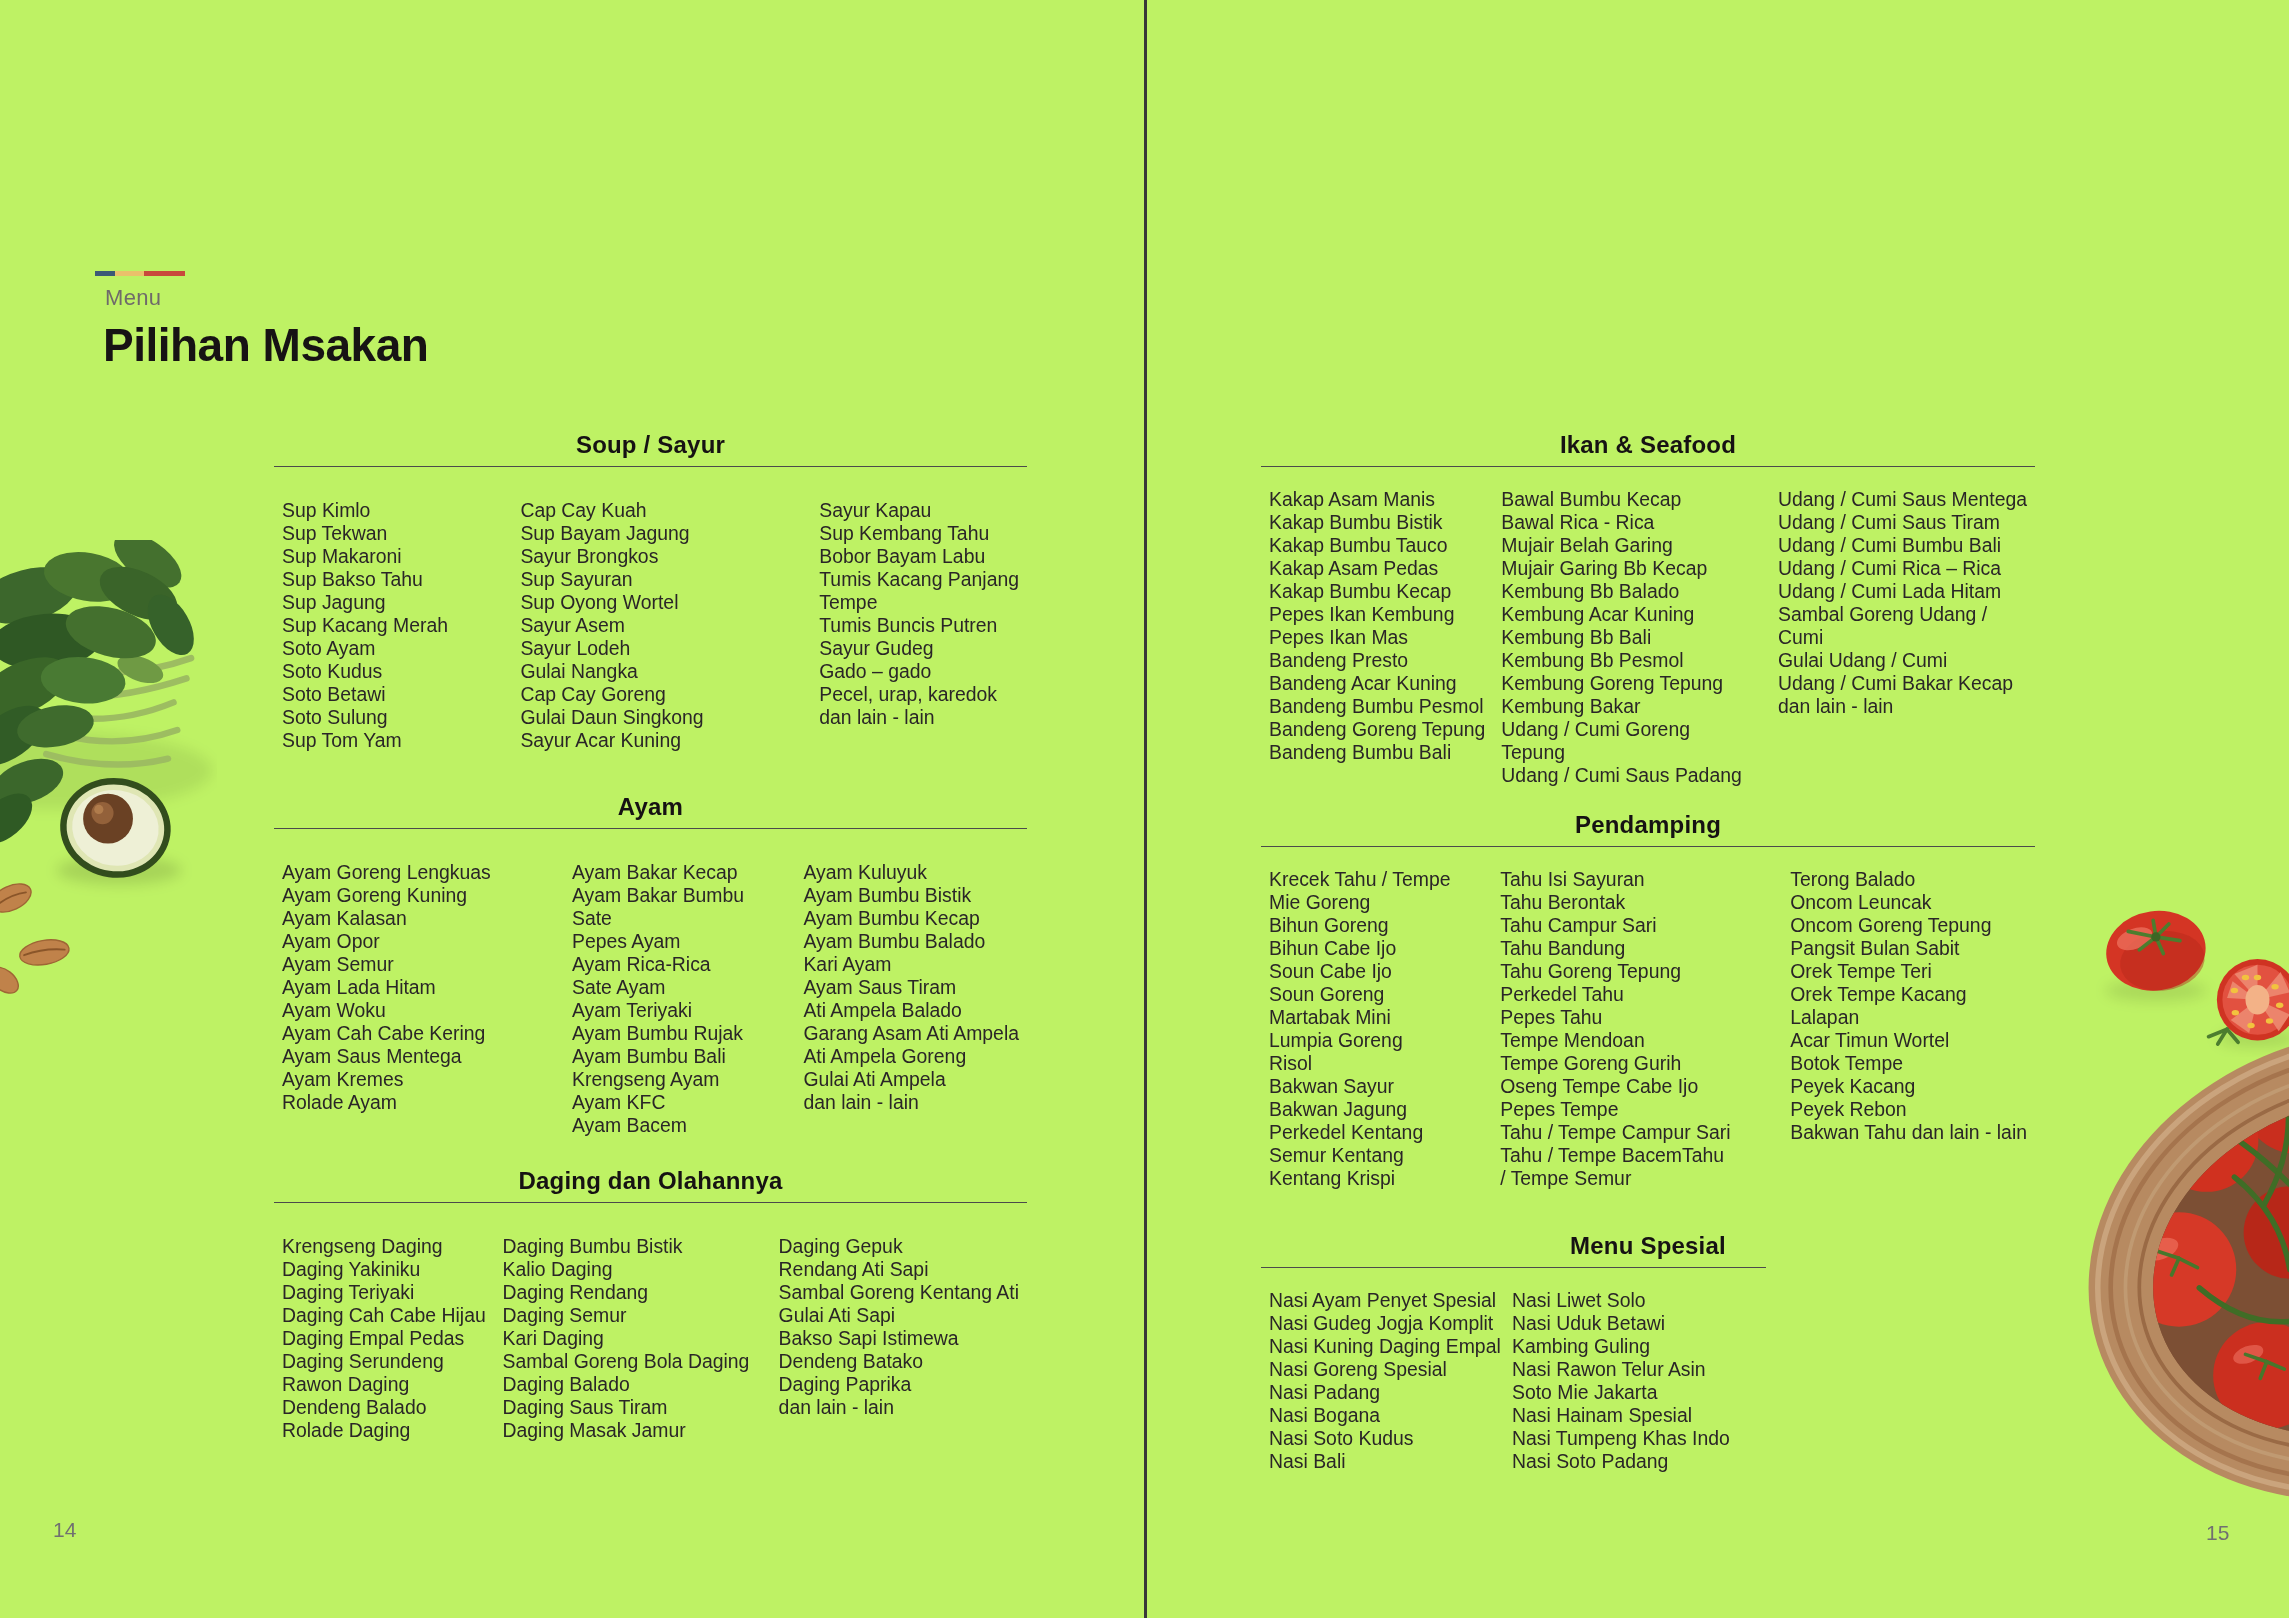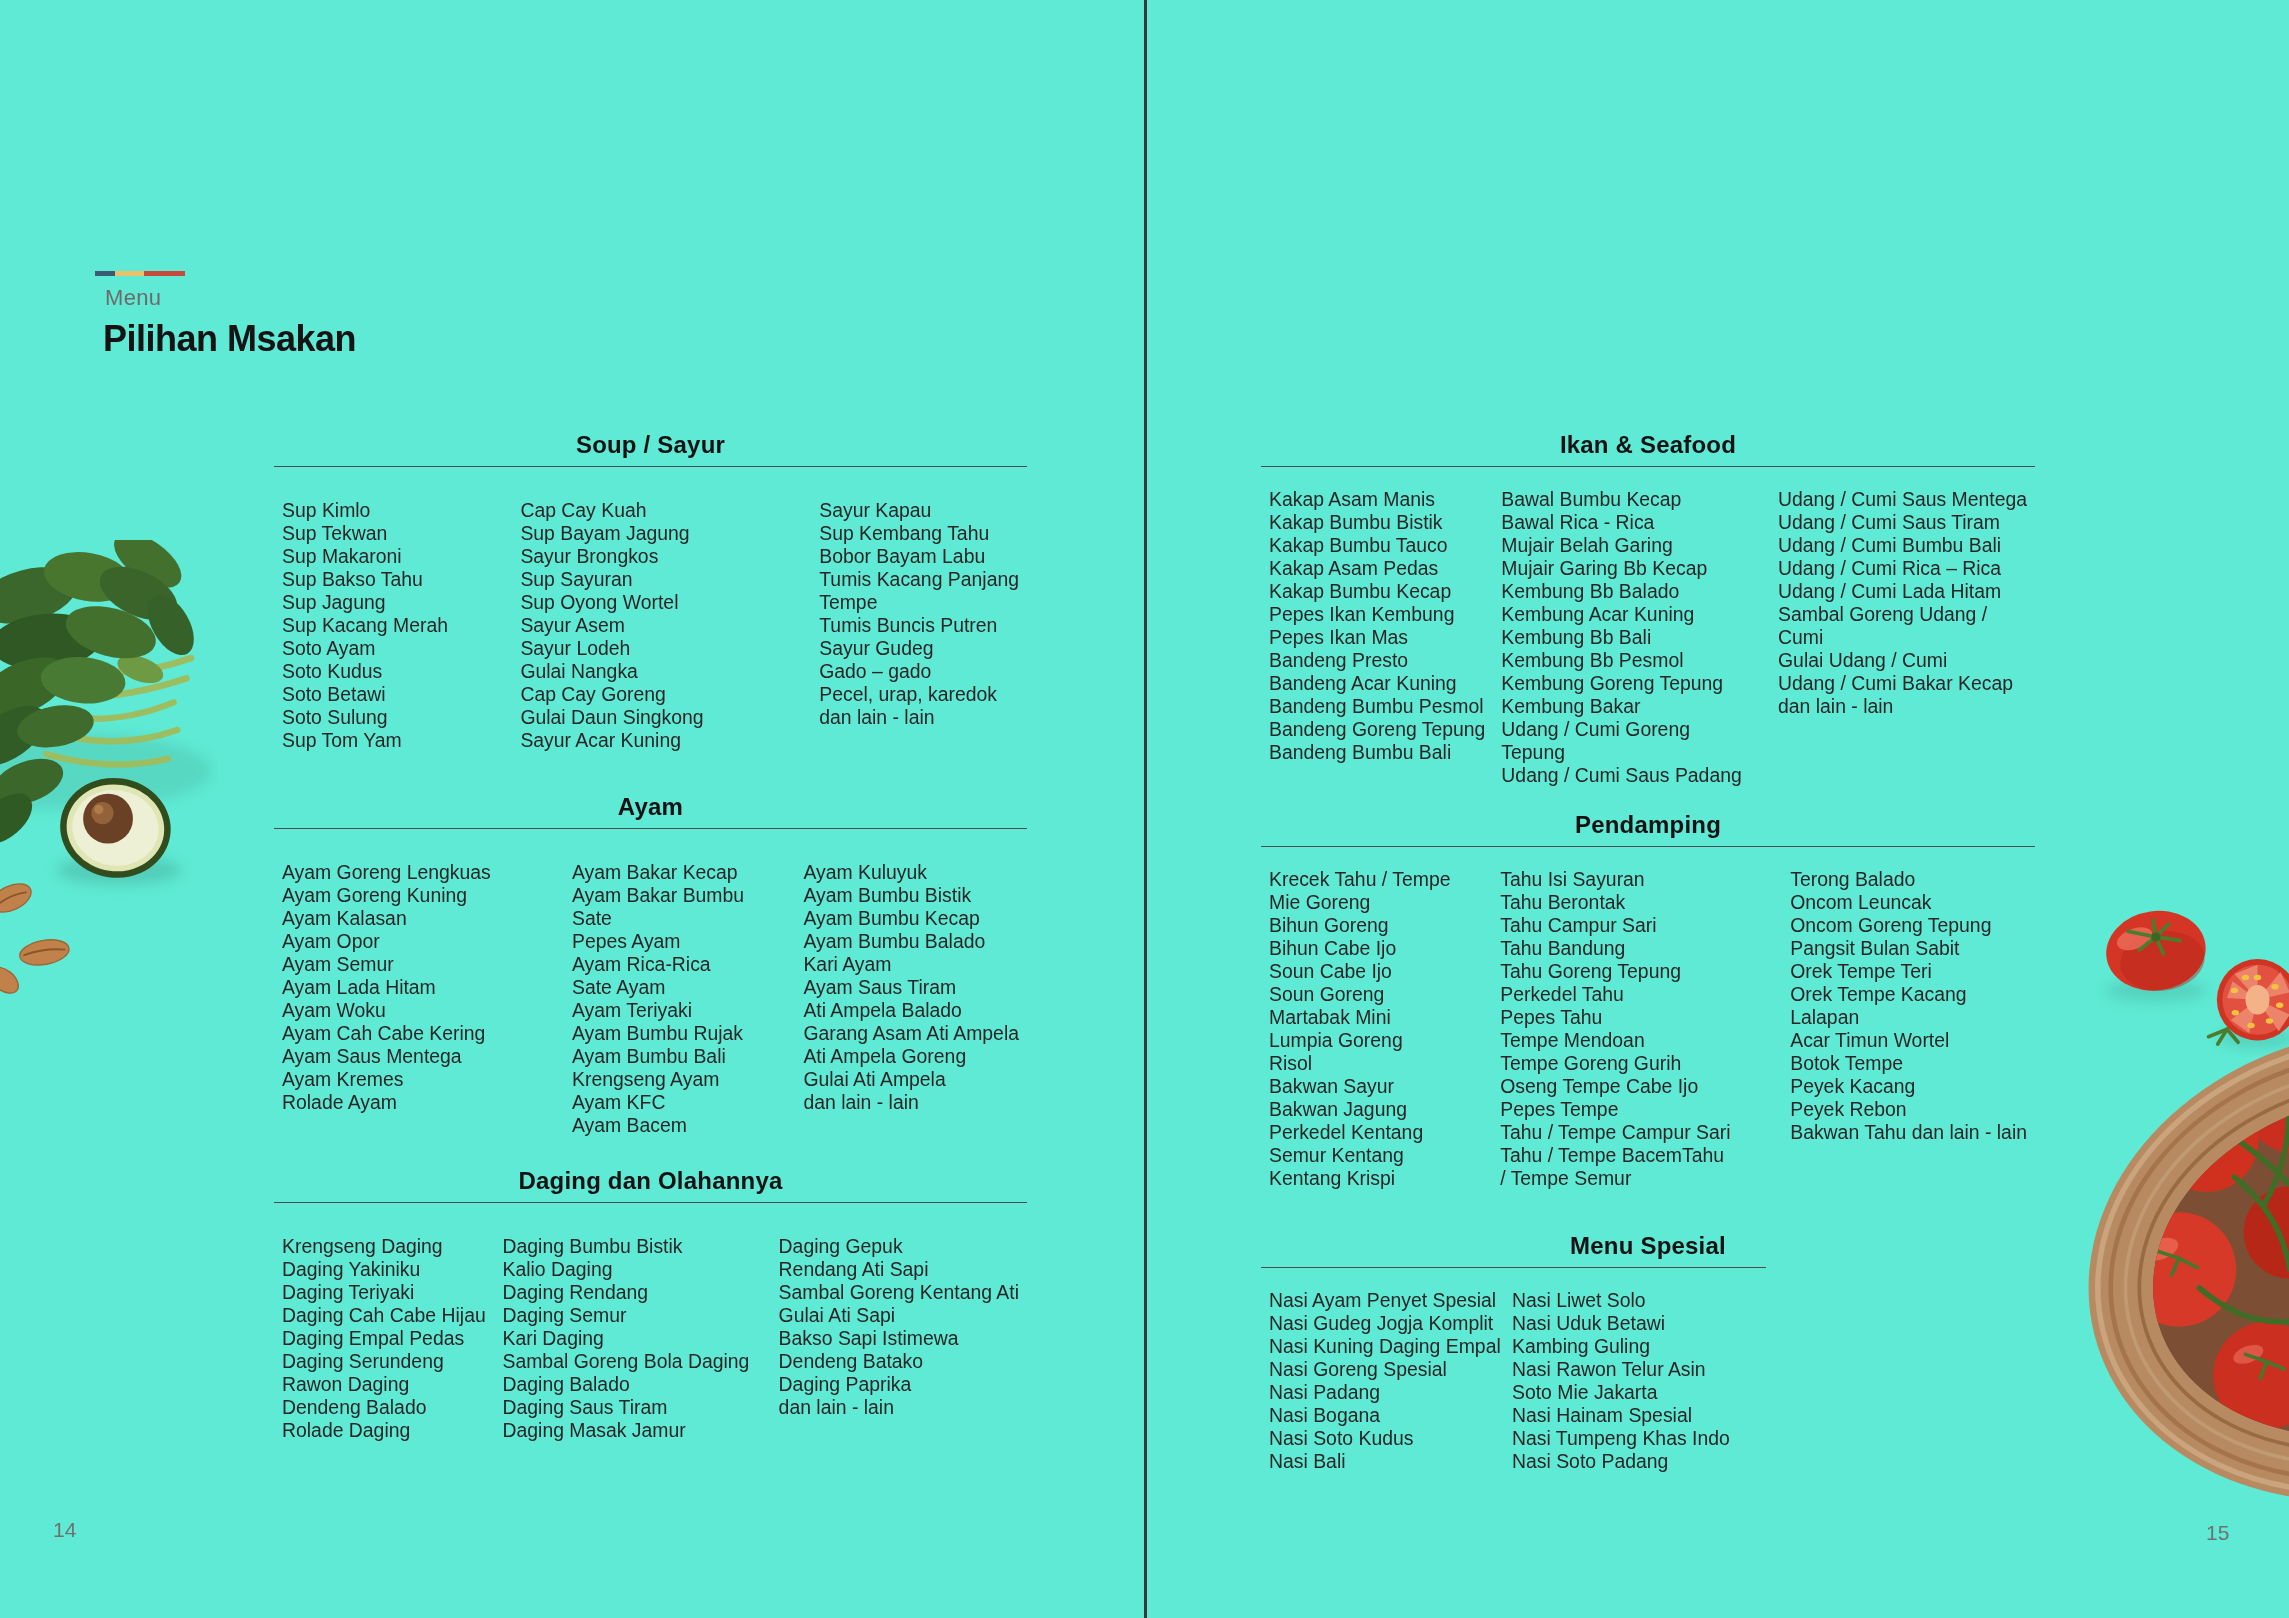--- a/index.html
+++ b/index.html
@@ -1,36 +1,36 @@
 <!DOCTYPE html>
 <html style="font-size:14.8px"><head>
 <meta charset="utf-8">
 <style>
   html,body { margin:0; padding:0; background:#ffffff; }
   .spread {
-    position:relative; width:2290px; height:1619px; background:#5eead4;
+    position:relative; width:2290px; height:1619px; background:#bef264;
     overflow:hidden; font-family:"Liberation Sans", sans-serif; color:#2a2627;
   }
   .divider {
     position:absolute; left:1144px; top:0; width:2.8px; height:1619px;
     background:#383838;
   }
   
   .accent-bar { position:absolute; left:95px; top:271px; height:4.6px; display:flex; }
   .accent-bar span { display:block; height:4.6px; }
   .accent-blue   { width:20px; }
   .accent-yellow { width:29px; }
   .accent-red    { width:41px; }
   .eyebrow {
     position:absolute; left:105px; top:285px;
     font-size:22px; color:#6f6a6a; letter-spacing:0.3px;
   }
   .page-title {
     position:absolute; left:103px; top:318px; margin:0;
-    font-size:36px; font-weight:bold; color:#171314; letter-spacing:-0.5px;
+    font-size:46px; font-weight:bold; color:#171314; letter-spacing:-0.5px;
   }
   
   .menu-section { position:absolute; }
   .section-title {
     margin:0; font-size:24px; line-height:26px; font-weight:bold;
     color:#161213; letter-spacing:0.2px;text-align:center;
   }
   .rule { margin-top:8.3px; height:0; border-top:1.8px solid #4b4b4b; }
   .sec-soup-sayur    { left:274px;  top:432px;  width:753px; }
   .sec-ayam          { left:274px;  top:794px;  width:753px; }

